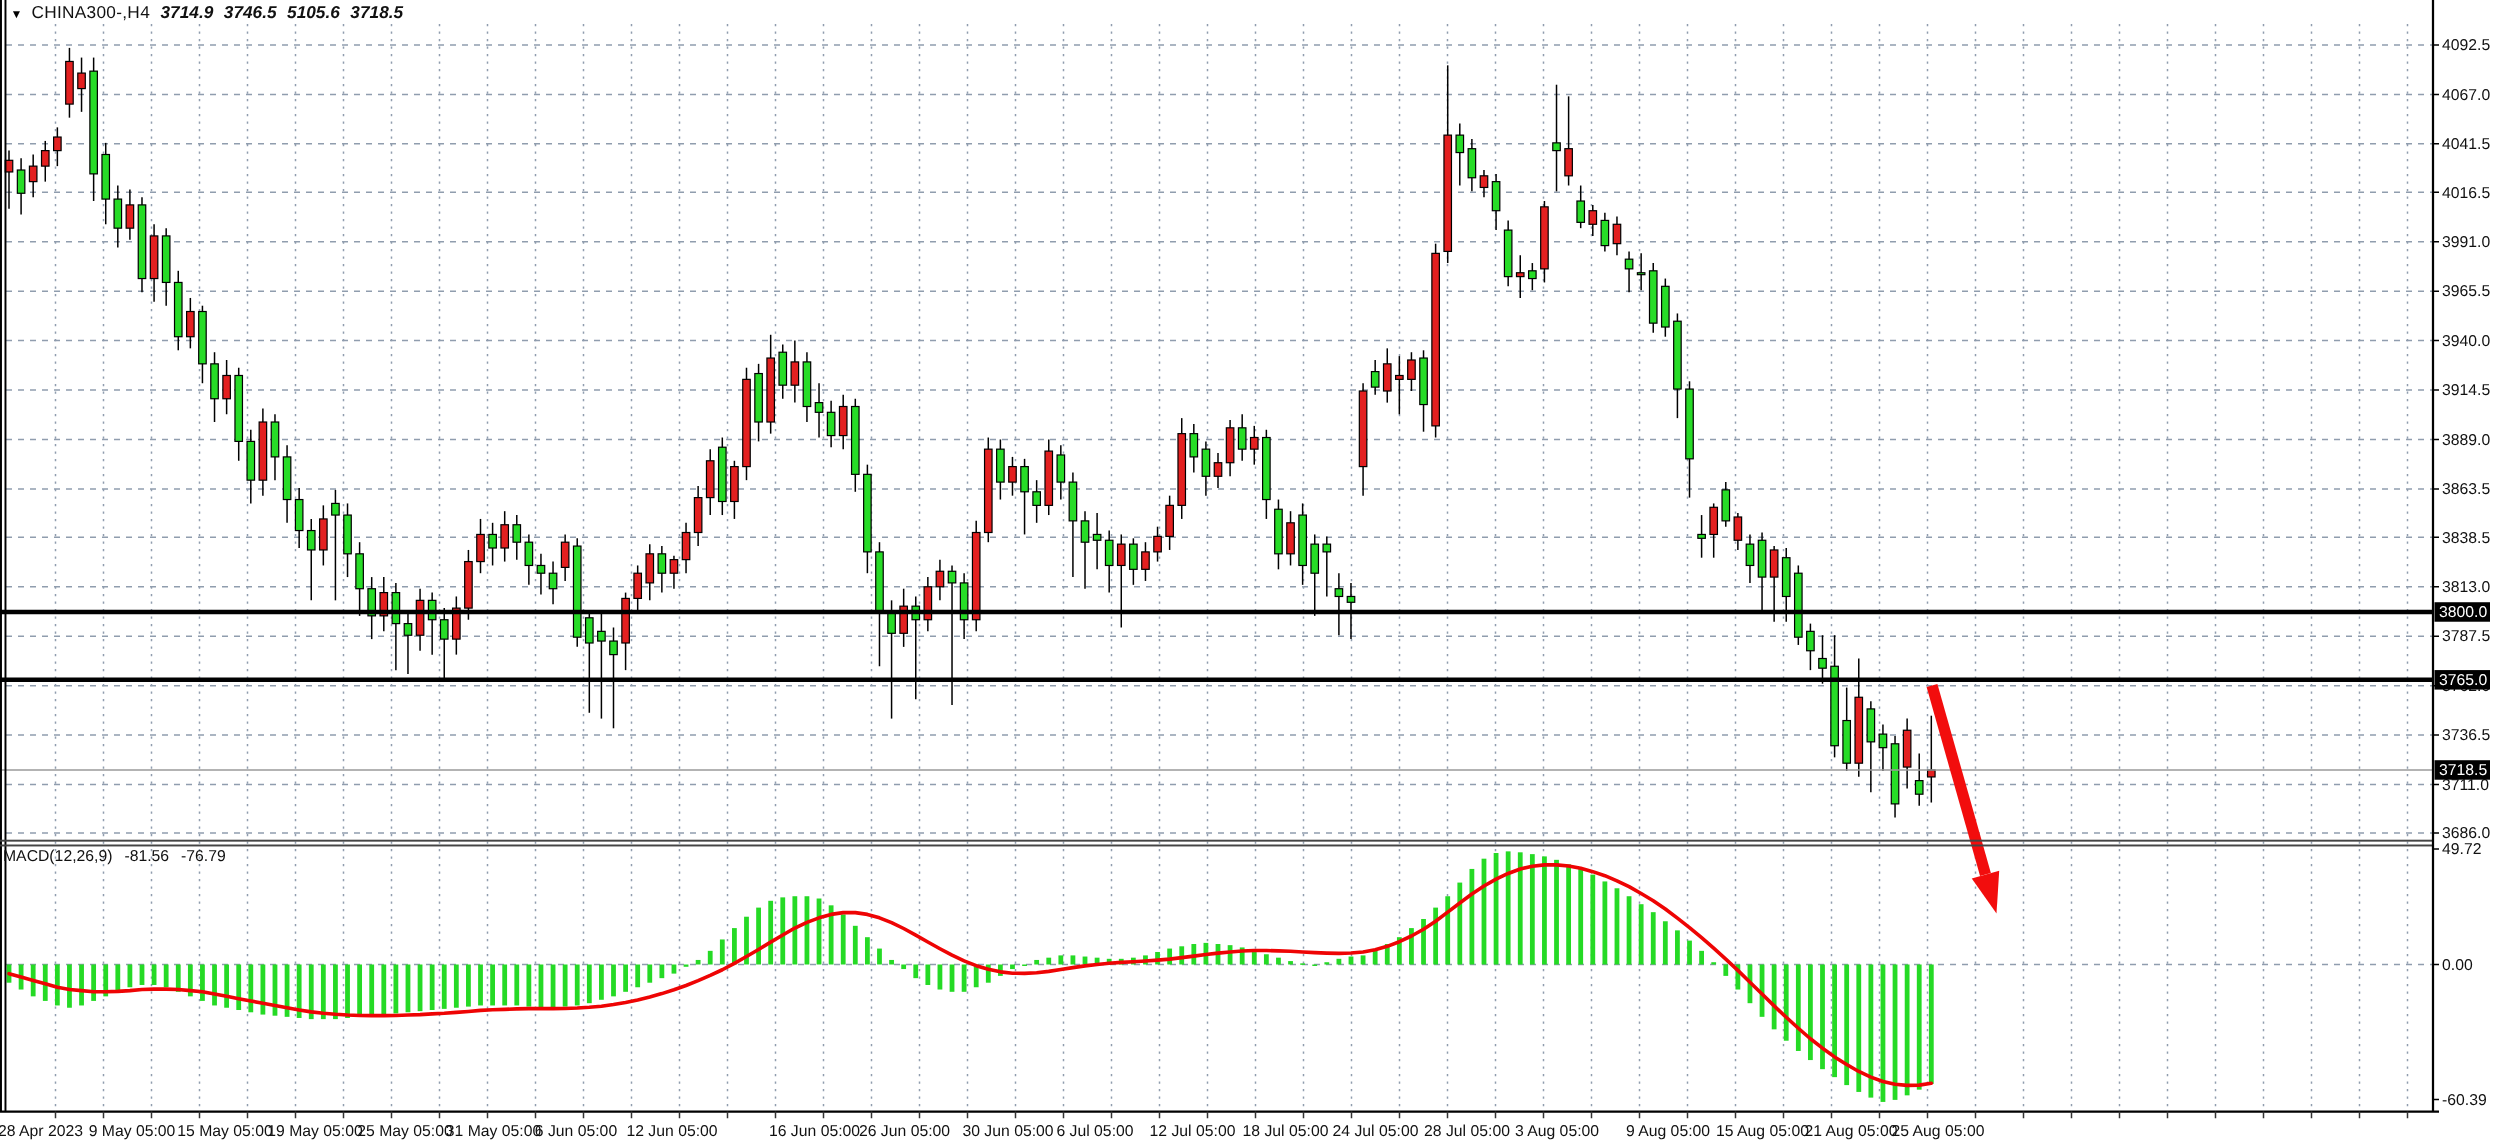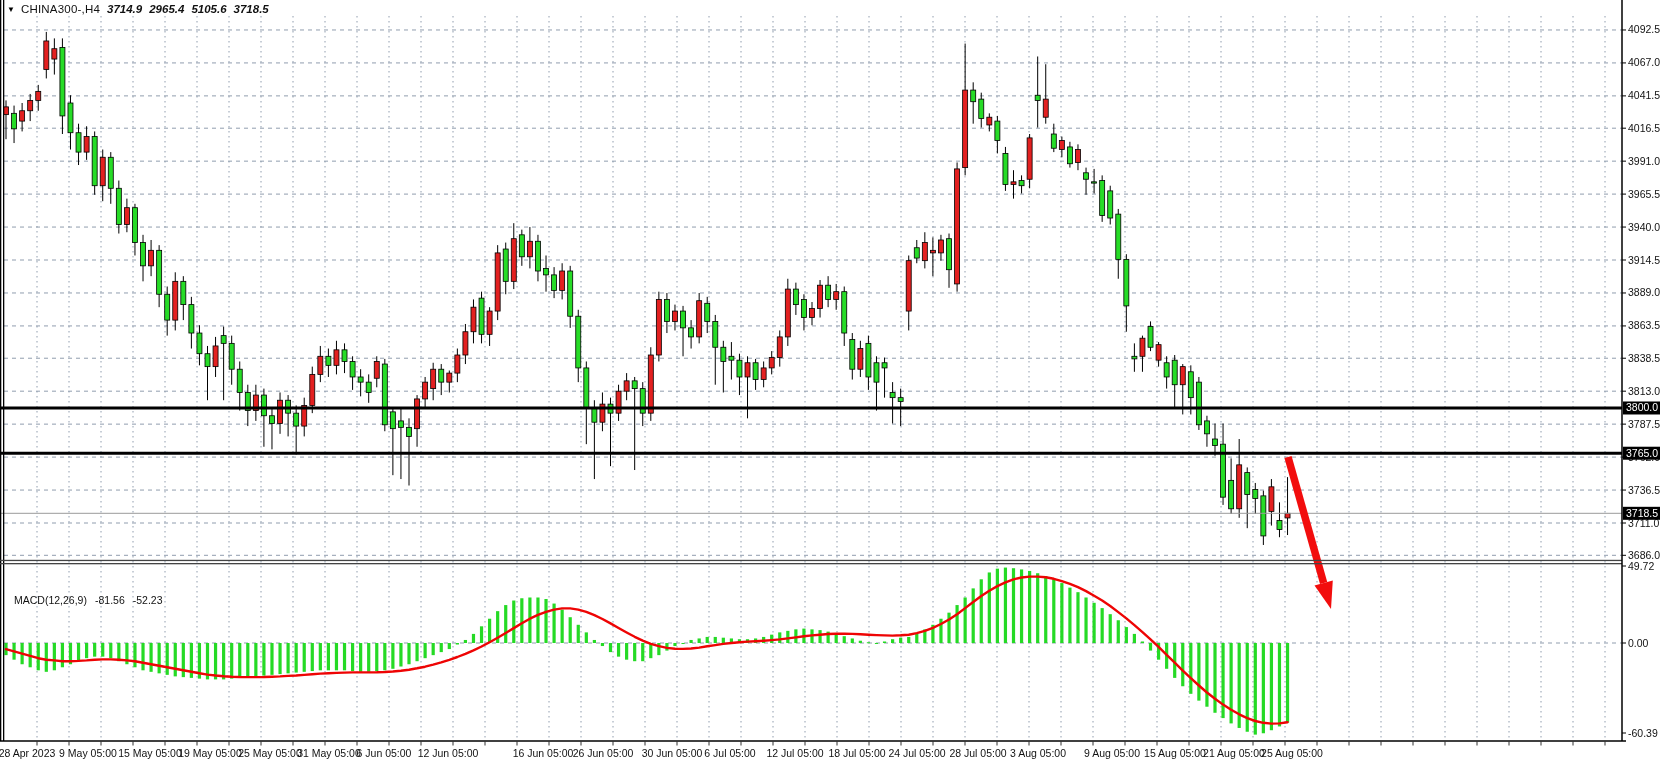--- a/index.html
+++ b/index.html
@@ -4,41 +4,41 @@
 <style>
   html,body{margin:0;padding:0;background:#fff;}
   #app{position:relative;width:1665px;height:765px;background:#ffffff;overflow:hidden;
        font-family:"Liberation Sans",sans-serif;}
   #chart-svg{position:absolute;left:0;top:0;}
   .title-bar{position:absolute;left:7px;top:3px;display:flex;align-items:center;gap:7px;
              font-size:11.5px;color:#111;z-index:5;white-space:nowrap;}
   .title-bar .sym{font-weight:400;letter-spacing:.2px;}
   .title-bar .num{font-weight:600;font-style:italic;}
   .dd{font-size:8px;color:#000;cursor:pointer;margin-right:-1px;}
-  .macd-label{position:absolute;left:14px;top:565px;display:flex;gap:8px;font-size:10.5px;
-              color:#111;z-index:5;white-space:nowrap;margin-top:29px;}
+  .macd-label{position:absolute;left:2px;top:565px;display:flex;gap:8px;font-size:10.5px;
+              color:#111;z-index:5;white-space:nowrap;}
   text{font-family:"Liberation Sans",sans-serif;}
 </style>
 </head>
 <body>
 
 <div id="app">
   <div class="title-bar">
     <span class="dd">▼</span>
     <span class="sym">CHINA300-,H4</span>
     <span class="num">3714.9</span>
-    <span class="num">2965.4</span>
+    <span class="num">3746.5</span>
     <span class="num">5105.6</span>
     <span class="num">3718.5</span>
   </div>
 
   <div class="macd-label">
     <span>MACD(12,26,9)</span>
     <span>-81.56</span>
-    <span>-52.23</span>
+    <span>-76.79</span>
   </div>
 
   <svg id="chart-svg" width="1665" height="765">
       <line x1="37" y1="16" x2="37" y2="741" stroke="#909dae" stroke-width="1" stroke-dasharray="1.5 3.5"></line>
       <line x1="69" y1="16" x2="69" y2="741" stroke="#909dae" stroke-width="1" stroke-dasharray="1.5 3.5"></line>
       <line x1="101" y1="16" x2="101" y2="741" stroke="#909dae" stroke-width="1" stroke-dasharray="1.5 3.5"></line>
       <line x1="133" y1="16" x2="133" y2="741" stroke="#909dae" stroke-width="1" stroke-dasharray="1.5 3.5"></line>
       <line x1="165" y1="16" x2="165" y2="741" stroke="#909dae" stroke-width="1" stroke-dasharray="1.5 3.5"></line>
       <line x1="197" y1="16" x2="197" y2="741" stroke="#909dae" stroke-width="1" stroke-dasharray="1.5 3.5"></line>
       <line x1="229" y1="16" x2="229" y2="741" stroke="#909dae" stroke-width="1" stroke-dasharray="1.5 3.5"></line>

